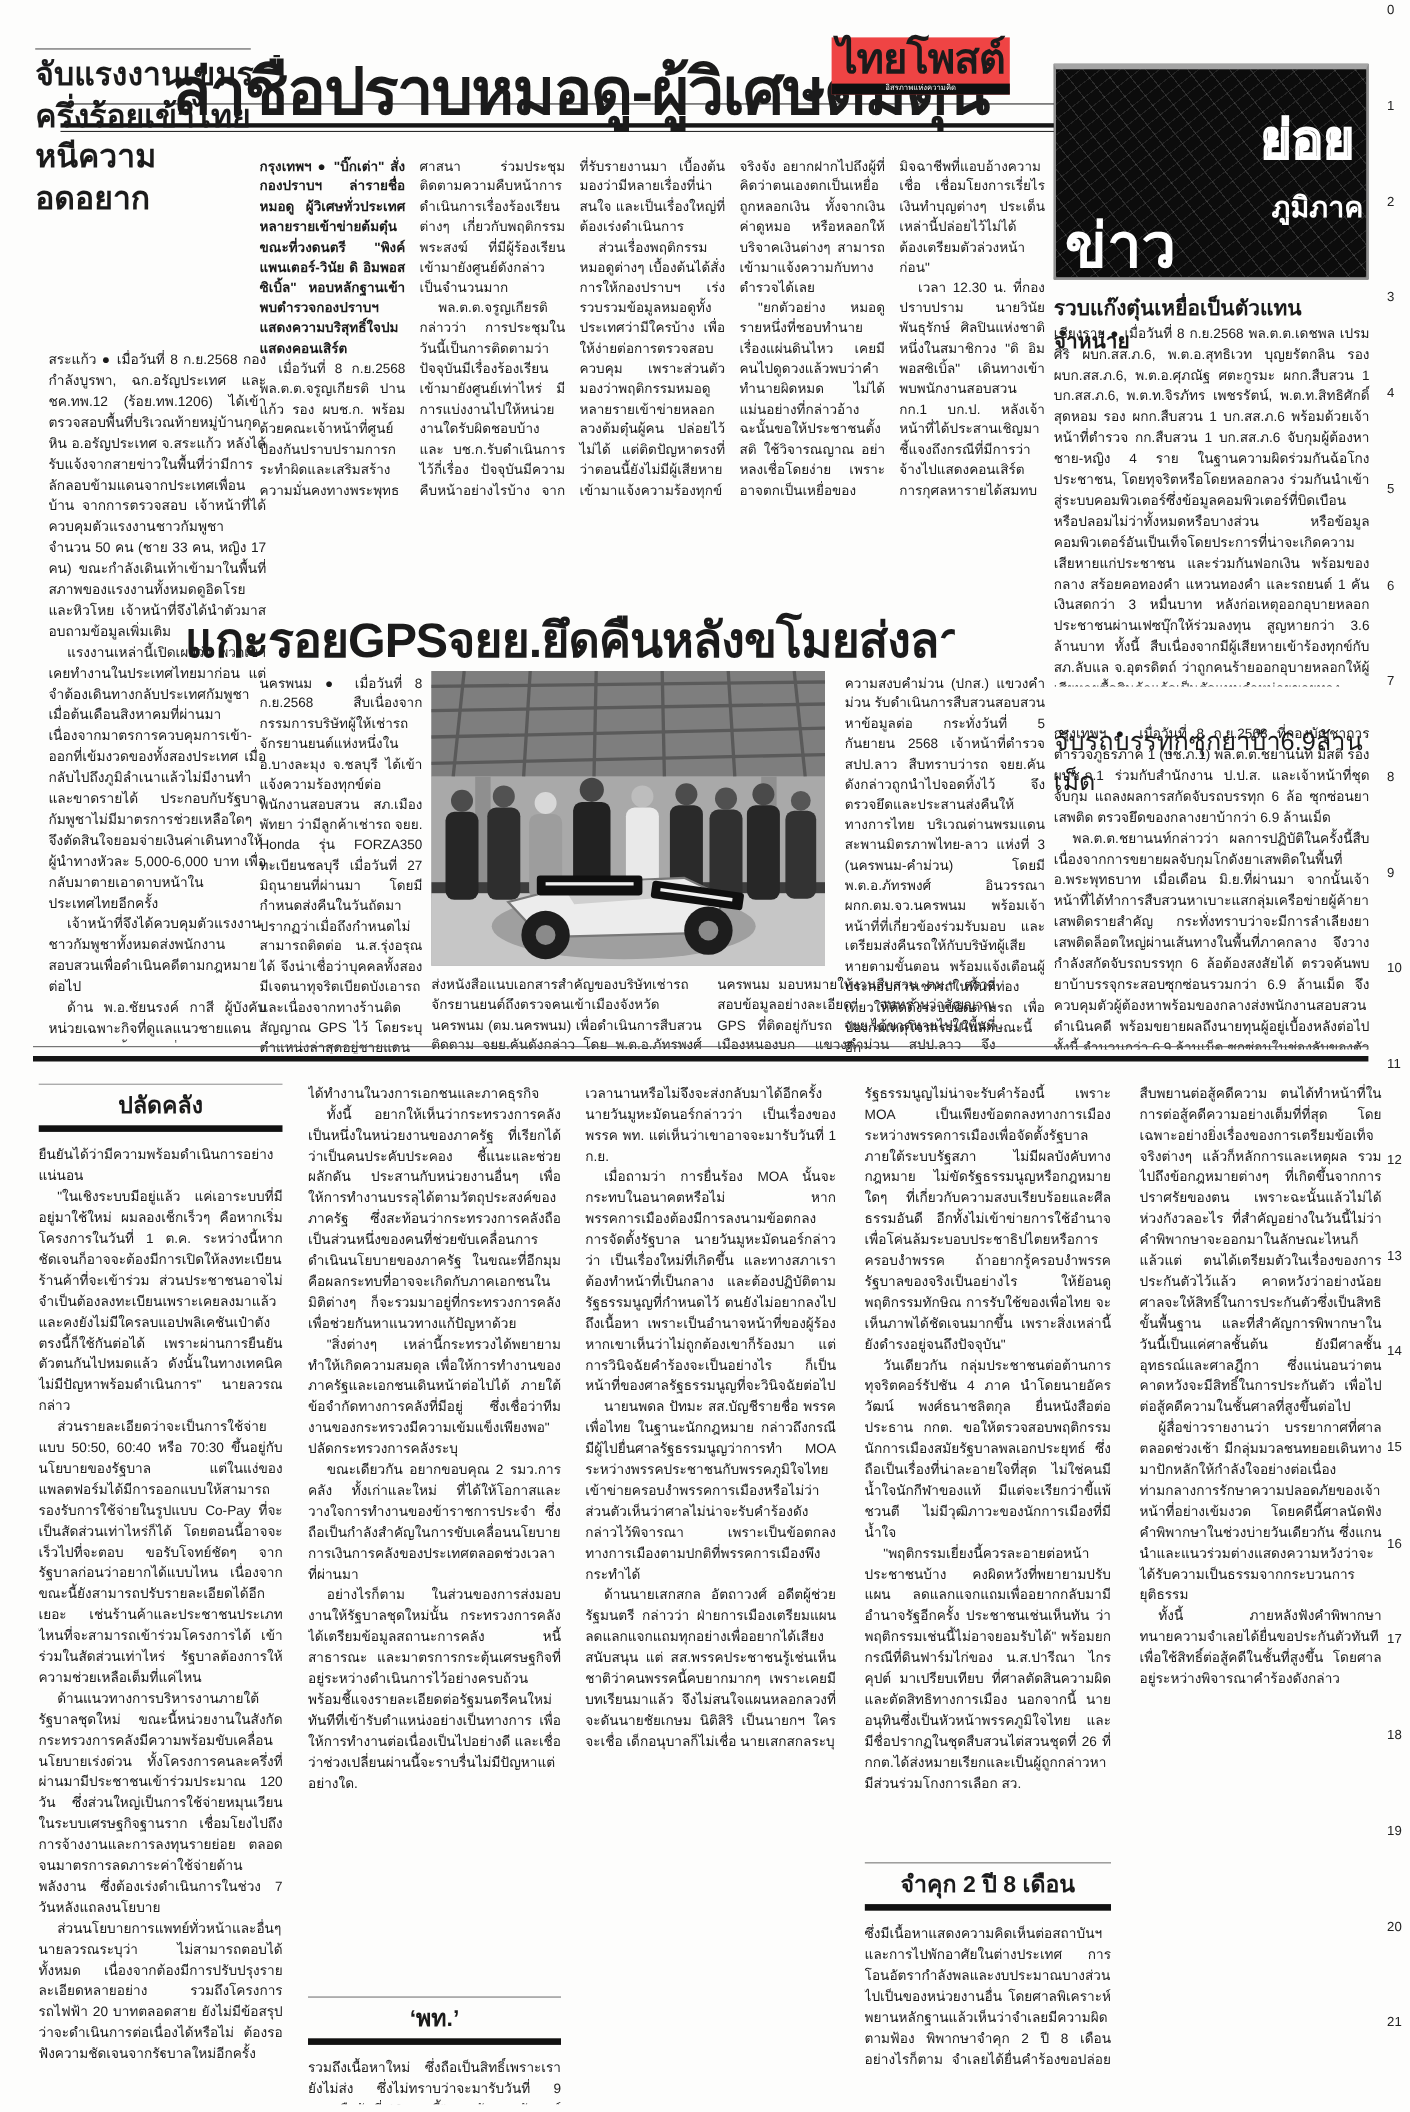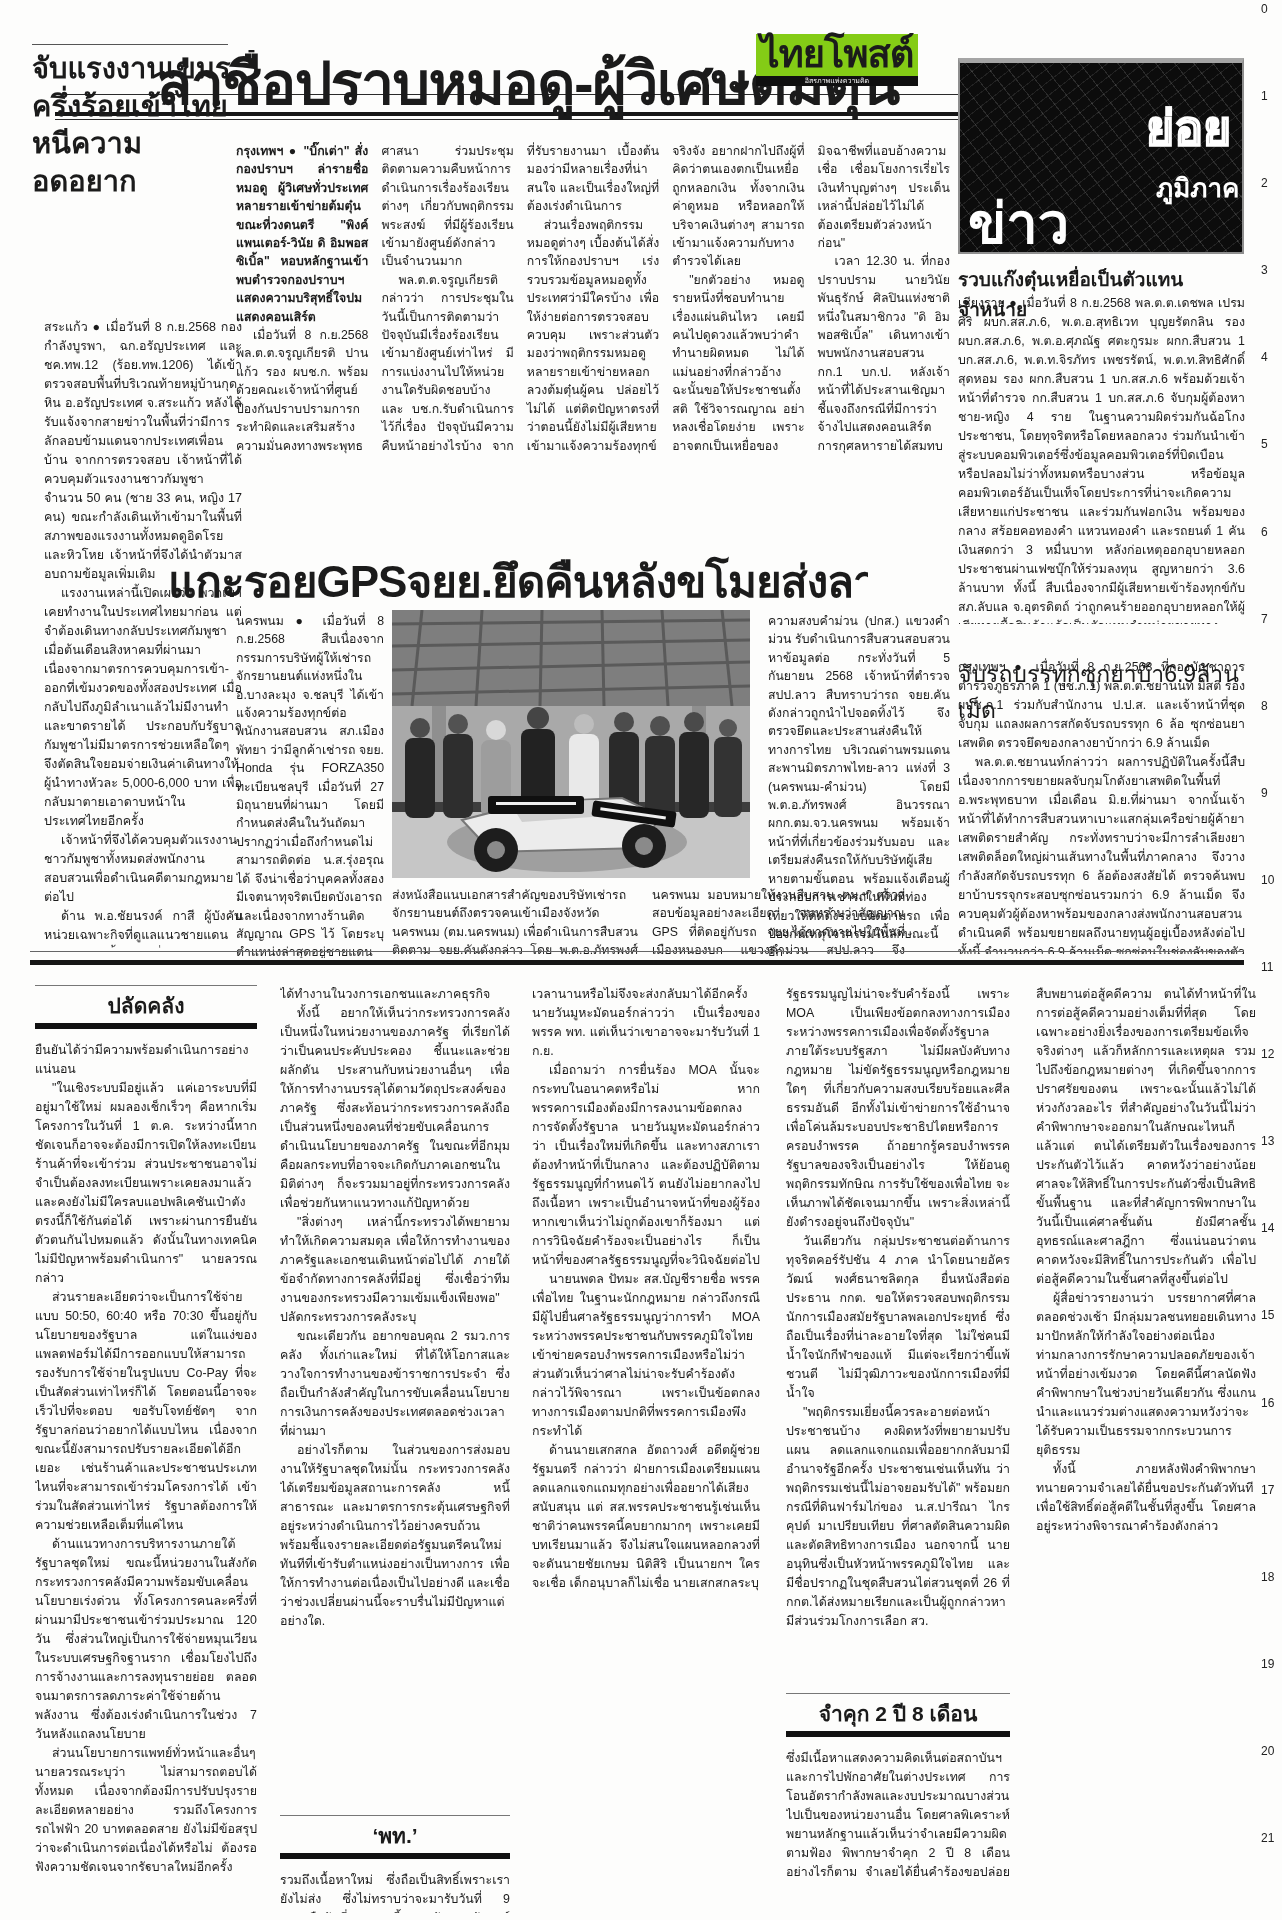--- a/index.html
+++ b/index.html
@@ -7,21 +7,21 @@
         font-family:"Liberation Sans","DejaVu Sans",sans-serif;color:#1b1b1b;margin:0 auto;}
   .abs{position:absolute;}
   .rule{background:#161616;}
   .jt{text-align:justify;}
   .clip{overflow:hidden;}
   p{margin:0;text-indent:17px;}
   p:first-child{text-indent:0;}
 
   
   .mast-thin{left:55px;top:94px;width:1188px;height:1px;background:#2a2a2a;}
-  .logo{left:756px;top:34px;width:162px;text-align:center;background:#84cc16;z-index:3;}
+  .logo{left:756px;top:34px;width:162px;text-align:center;background:#ef4444;z-index:3;}
   .logo-text{font-size:38px;font-weight:bold;letter-spacing:-1px;line-height:1.1;}
   .logo-bar{background:#101010;color:#fff;font-size:7px;line-height:10px;height:10px;margin-top:0;}
   .section-label{left:1000px;top:70px;width:200px;text-align:right;font-weight:bold;font-size:17px;}
   .pagebox{left:1210px;top:68px;width:26px;height:24px;border:2px solid #111;font-weight:bold;
            font-size:15px;text-align:center;line-height:24px;background:#fff;}
   .mast-thick{left:55px;top:112px;width:1188px;height:4px;}
   .mast-thick2{left:55px;top:119px;width:1188px;height:1px;background:#2a2a2a;}
 
   
   .ruler{left:1256px;top:2px;width:24px;height:1916px;display:flex;flex-direction:column;}

